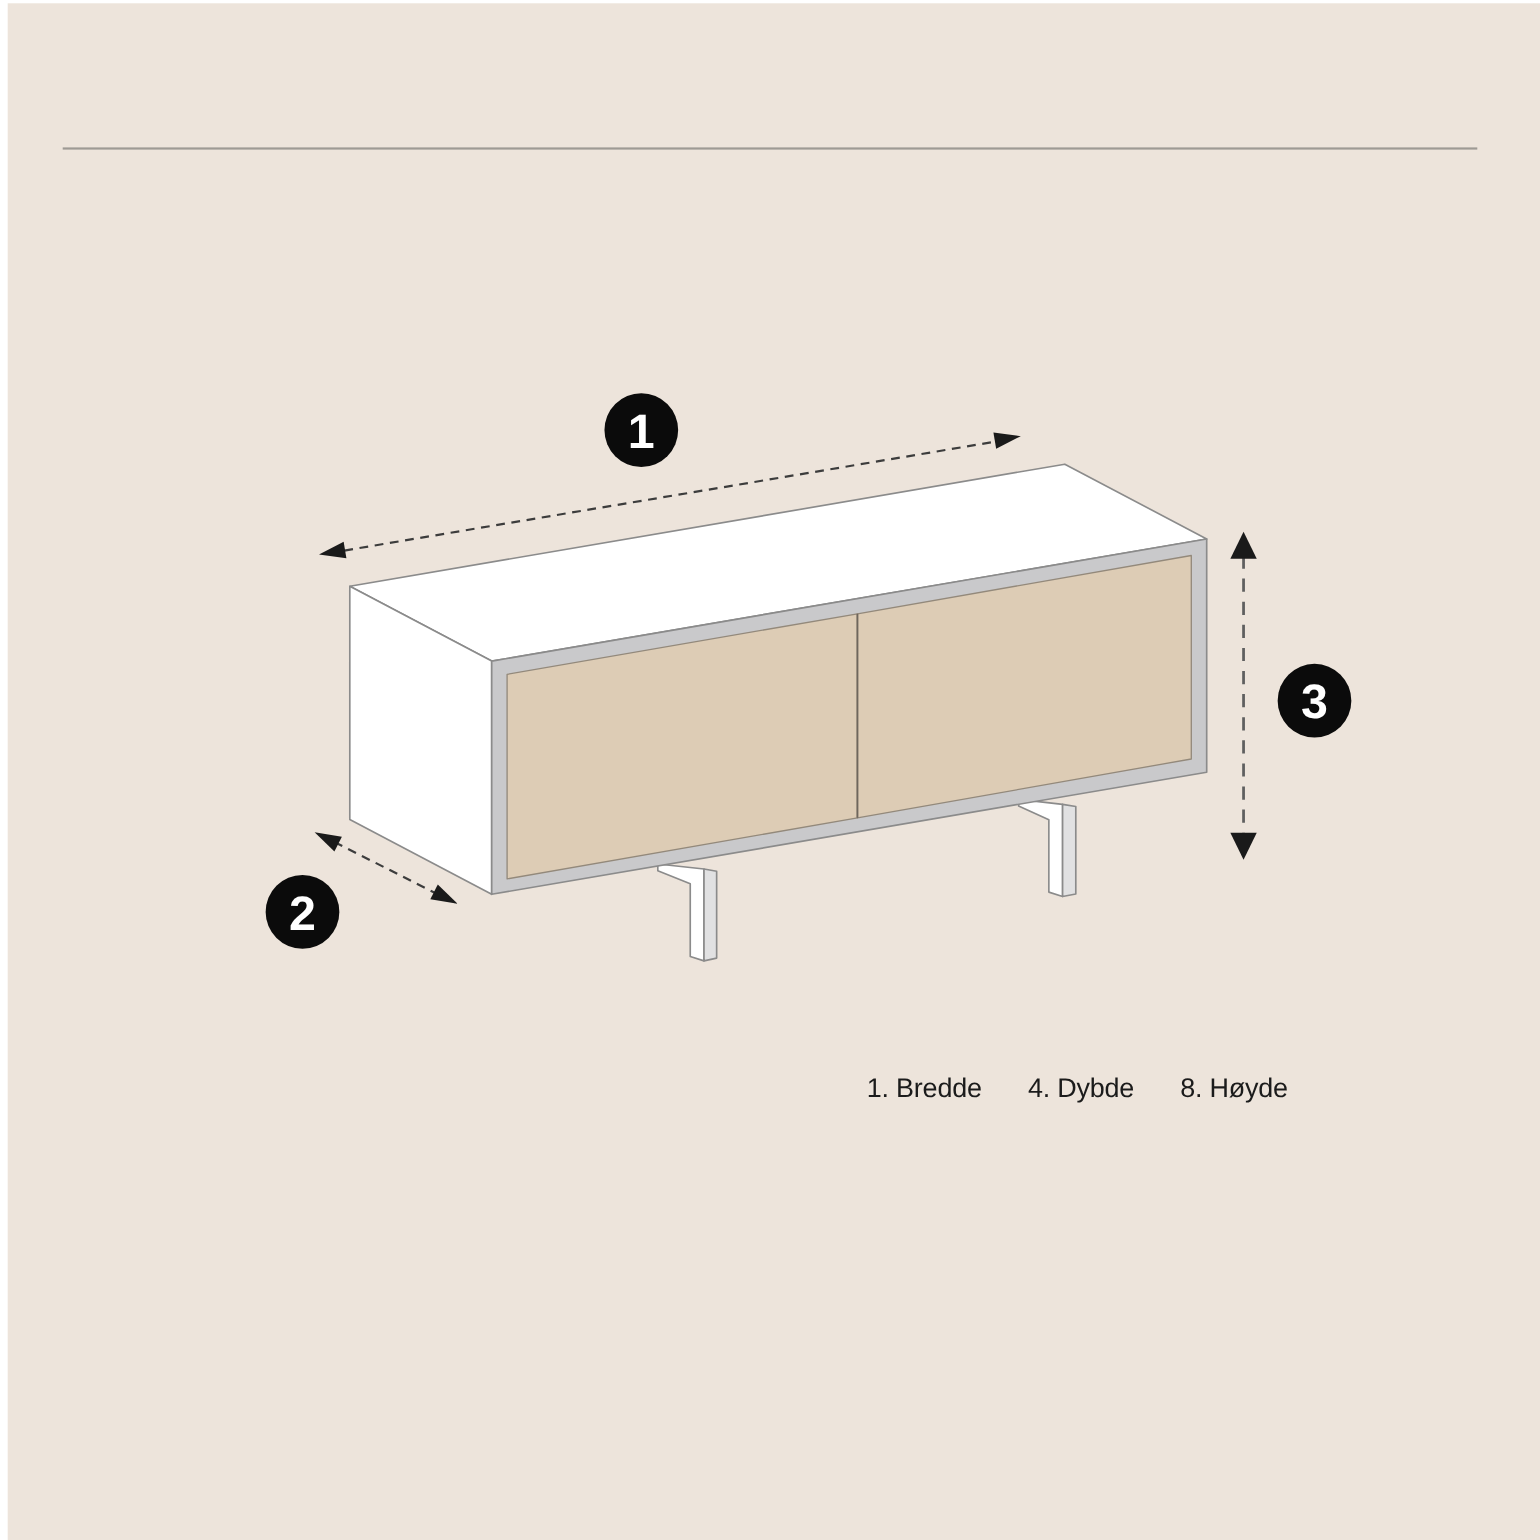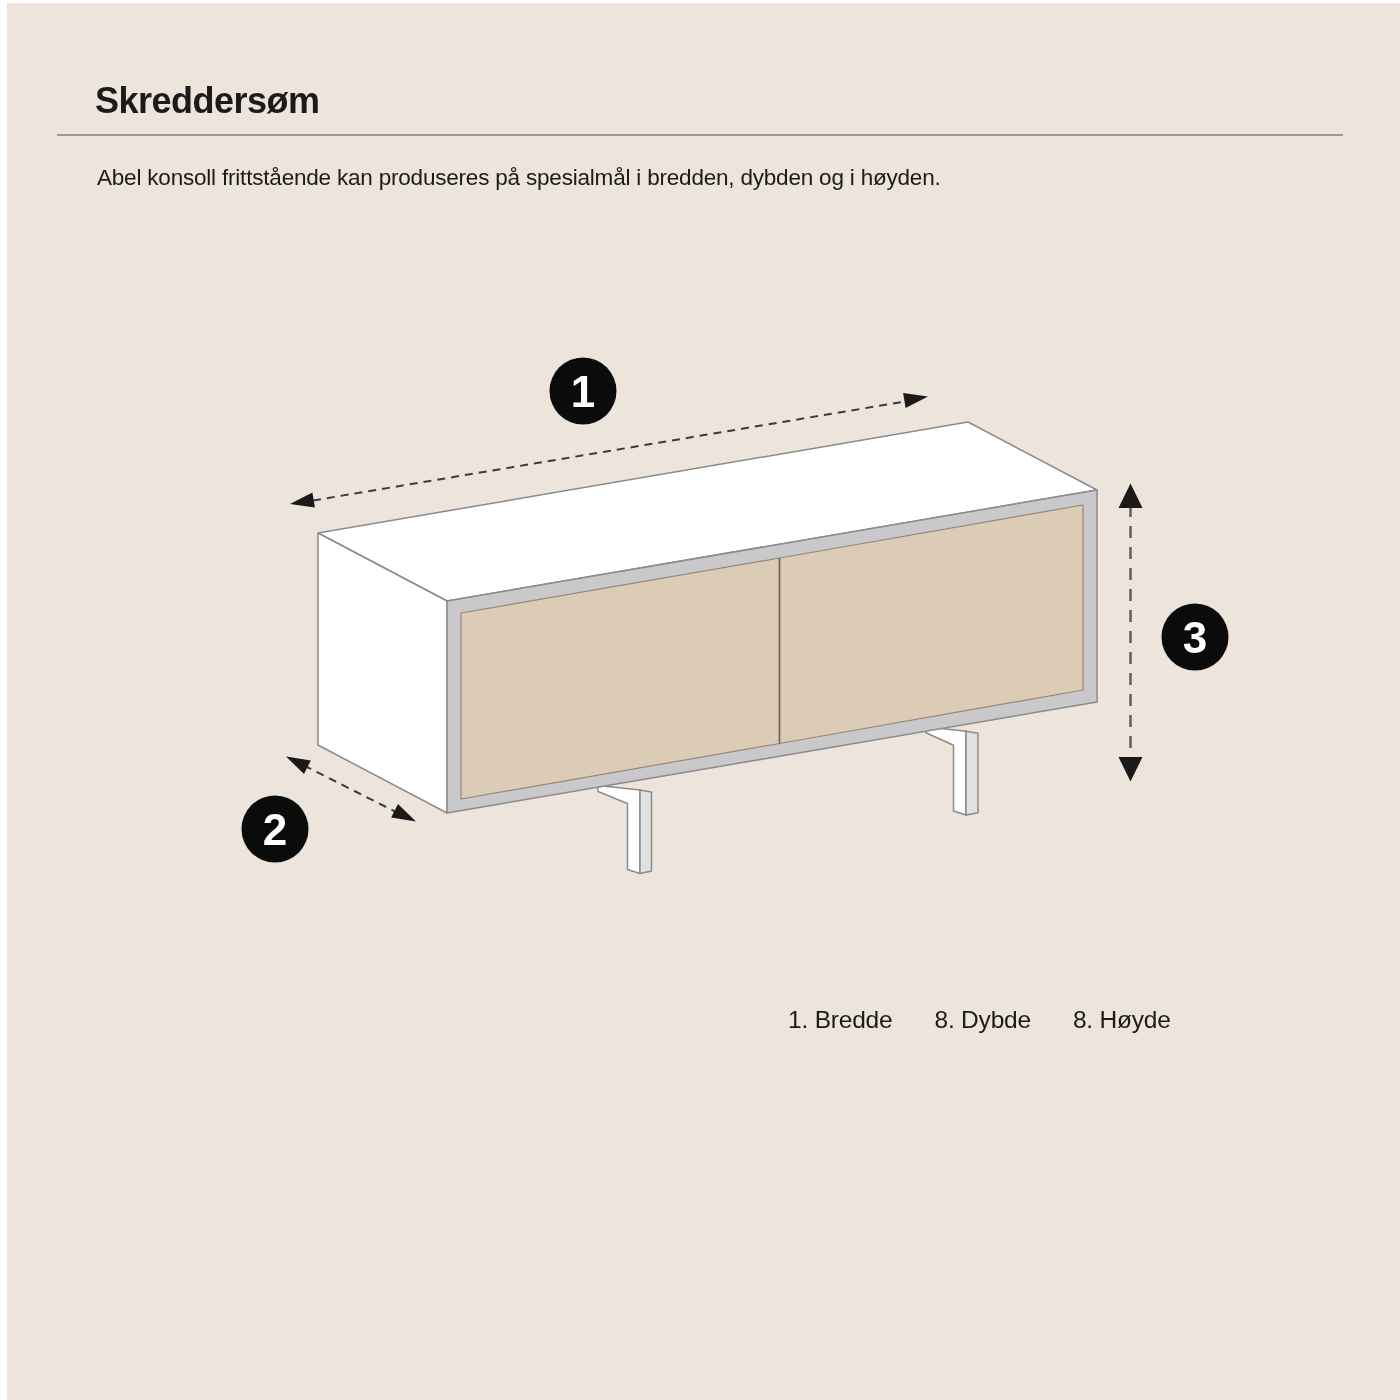--- a/index.html
+++ b/index.html
@@ -24,39 +24,37 @@
   }
   .description{
     position:absolute;left:90px;top:160px;margin:0;
     font-size:22.5px;font-weight:400;letter-spacing:-0.2px;
     color:var(--text,#1b1b1b);line-height:1.3;
   }
   .diagram-svg{position:absolute;left:-7px;top:-3px;width:1400px;height:1400px;}
   .legend{
     position:absolute;left:781px;top:973px;
     display:flex;gap:42px;
-    font-size:24.5px;color:var(--text,#1b1b1b);letter-spacing:-0.2px;margin-top:30px;
+    font-size:24.5px;color:var(--text,#1b1b1b);letter-spacing:-0.2px;
   }
   .legend span{white-space:nowrap;}
   .badge-num{
     font-family:"Liberation Sans","DejaVu Sans",sans-serif;
     font-size:44px;font-weight:700;
     fill:#ffffff;text-anchor:middle;
   }
   svg .face{stroke:var(--outline,#8b8b8b);stroke-width:1.5;stroke-linejoin:round;}
   svg .dash{stroke:var(--arrow,#3c3c3c);stroke-width:2;fill:none;}
 </style>
 </head>
 <body>
 
 <div class="stage">
 
-  <h1 class="title">Skreddersøm</h1>
   <div class="divider"></div>
-  <p class="description">Abel konsoll frittstående kan produseres på spesialmål i bredden, dybden og i høyden.</p>
 
   <svg class="diagram-svg" viewBox="0 0 1400 1400">
 
     <g>
       <polygon class="face" style="fill:var(--surface-white)" points="598,785.5 640,790 640,873.5 627.5,869.5 627.5,803.5 598,791.5"></polygon>
       <polygon class="face" style="fill:var(--leg-side-gray)" points="640,790 651.5,792 651.5,871 640,873.5"></polygon>
     </g>
     <g>
       <polygon class="face" style="fill:var(--surface-white)" points="926,726.7 966,731.2 966,815 953.5,811 953.5,745.3 926,732.7"></polygon>
       <polygon class="face" style="fill:var(--leg-side-gray)" points="966,731.2 978,733.2 978,812.7 966,815"></polygon>
@@ -96,17 +94,17 @@
       <text class="badge-num" x="275" y="845">2</text>
     </g>
     <g>
       <circle cx="1195" cy="637" r="33.5" style="fill:var(--badge)"></circle>
       <text class="badge-num" x="1195" y="653">3</text>
     </g>
   </svg>
 
   <div class="legend">
     <span>1. Bredde</span>
-    <span>8. Dybde</span>
+    <span>4. Dybde</span>
     <span>8. Høyde</span>
   </div>
 
 </div>
 
 </body></html>

